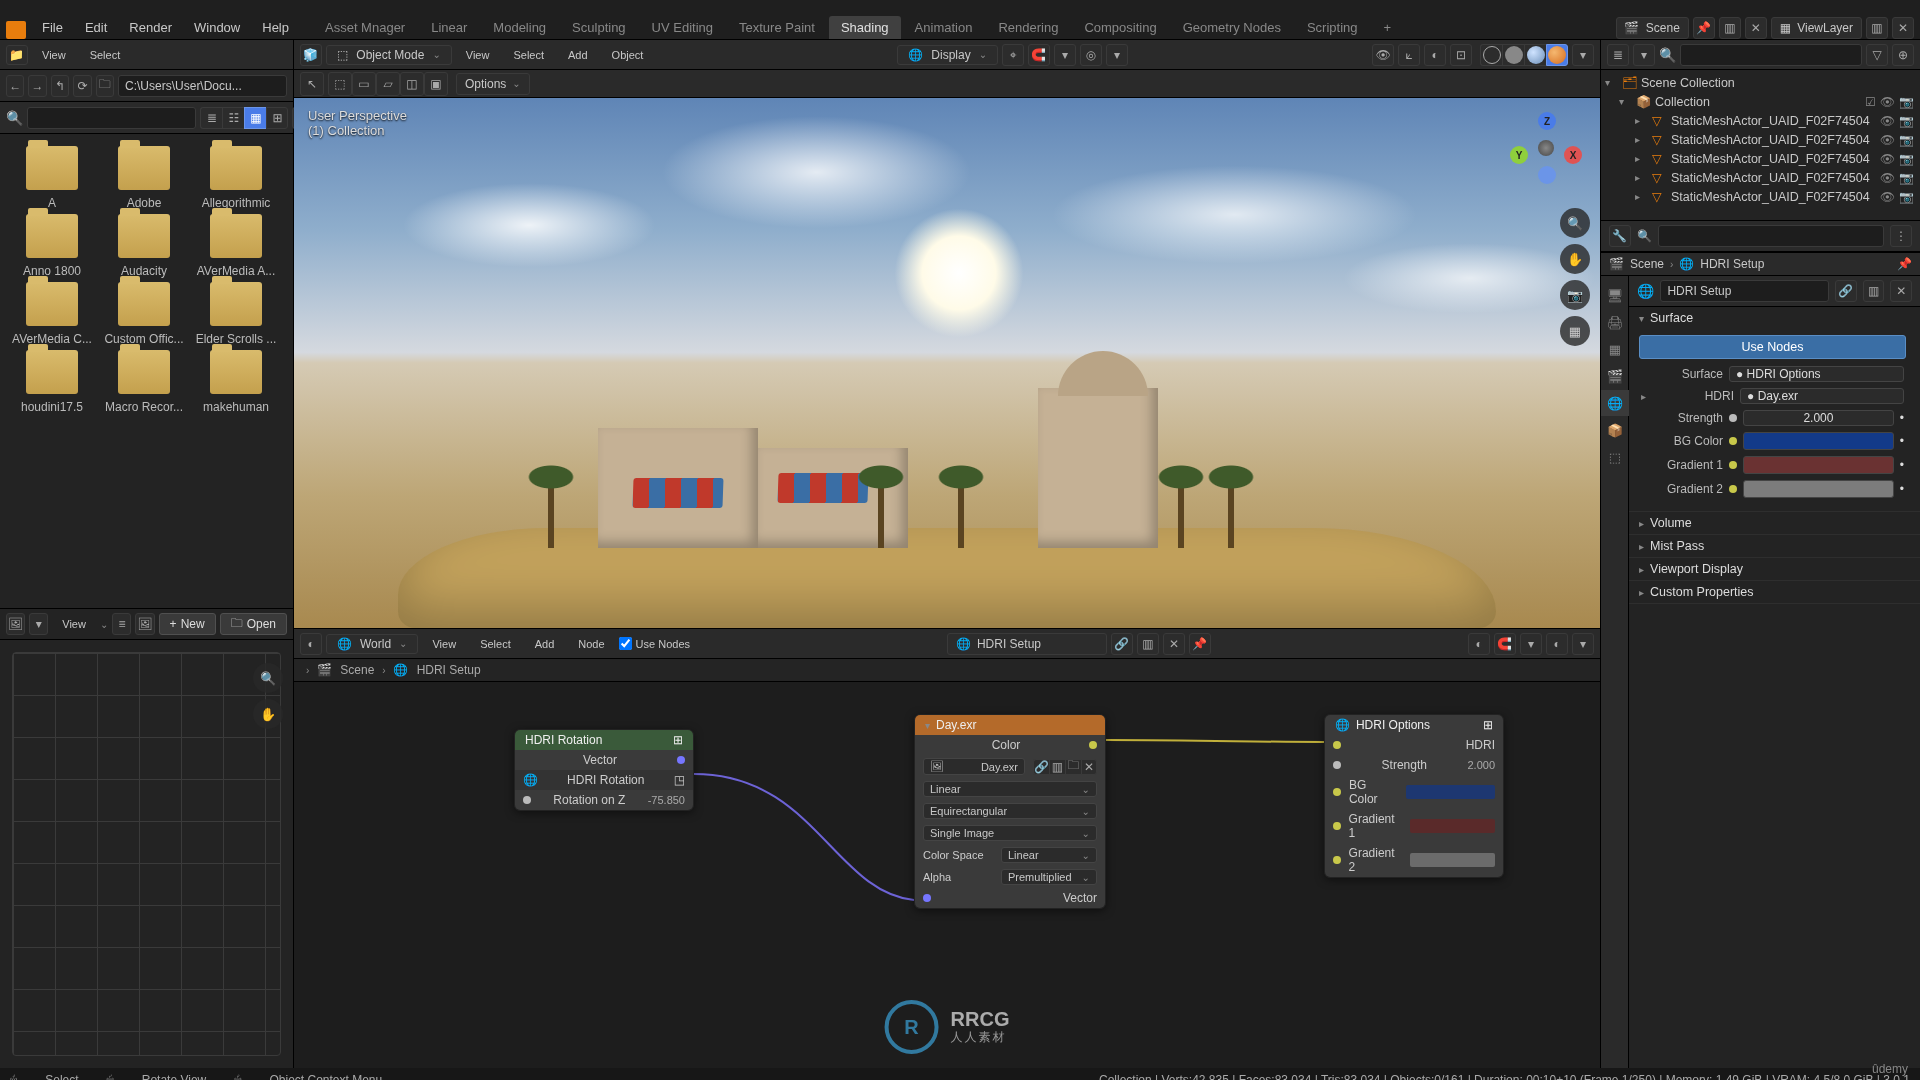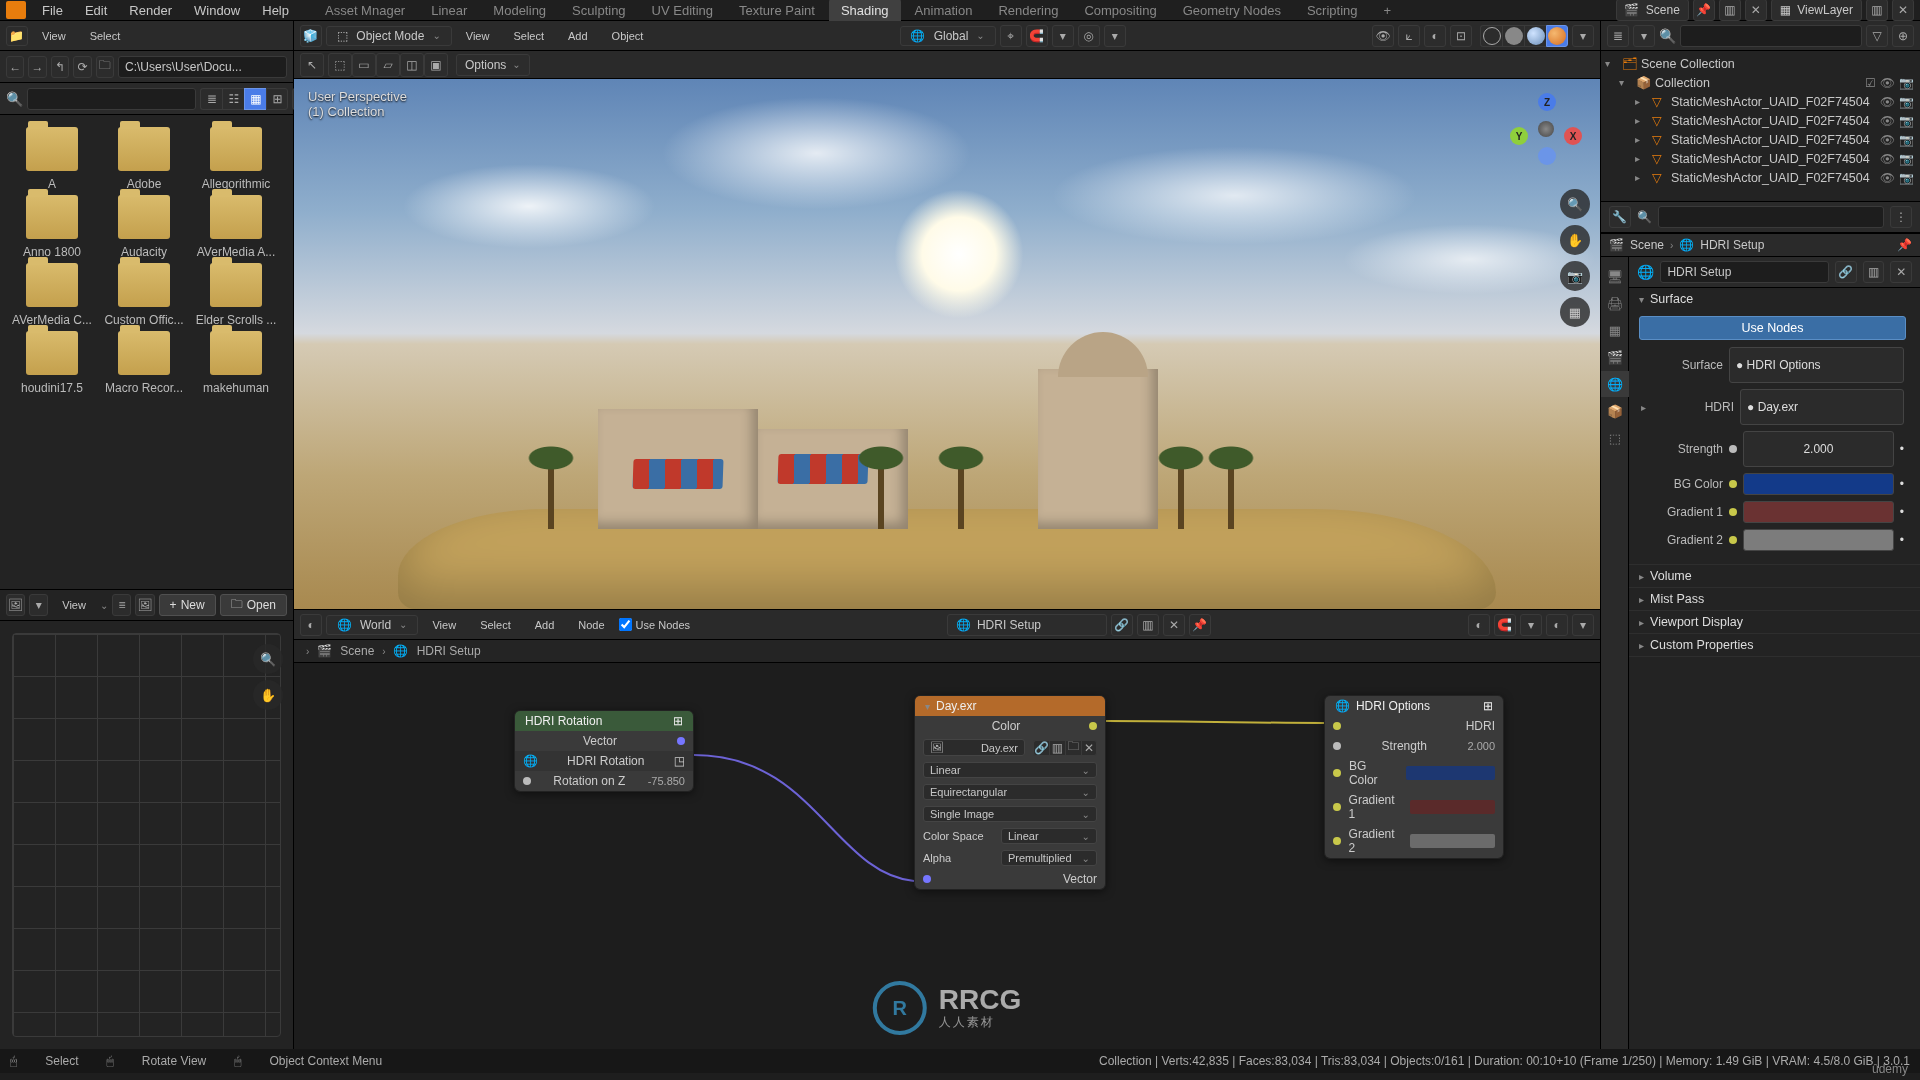--- a/index.html
+++ b/index.html
@@ -1,17 +1,17 @@
 <!DOCTYPE html>
 <html><head>
 <meta charset="utf-8">
 <style>
 * { margin: 0; padding: 0; box-sizing: border-box; font-family: -apple-system, BlinkMacSystemFont, "Segoe UI", Arial, sans-serif; }
 body { background: #1e1e1e; color: #c8c8c8; width: 1920px; height: 1080px; overflow: hidden; font-size: 14px; }
-.topmenu { display: flex; align-items: center; height: 21px; background: #1f1f1f; padding: 0 6px; gap: 2px; border-bottom: 1px solid #000; }
+.topmenu { display: flex; align-items: flex-end; height: 40px; background: #1f1f1f; padding: 0 6px; gap: 2px; border-bottom: 1px solid #000; }
 .tm-logo { width: 20px; height: 18px; background: #e87d0d; border-radius: 2px; margin-right: 4px; }
 .tm-item { padding: 4px 10px; cursor: default; font-size: 13px; }
 .workspaces { display: flex; align-items: center; gap: 2px; margin-left: 12px; }
 .ws-tab { padding: 4px 12px; font-size: 13px; color: #888; }
 .ws-tab.active { background: #404040; color: #e0e0e0; border-radius: 3px 3px 0 0; }
 .tm-right { margin-left: auto; display: flex; align-items: center; gap: 4px; }
 .fld { background: #2c2c2c; border:1px solid #3a3a3a; border-radius:3px; padding:2px 8px; font-size:12px; height:22px; display:flex; align-items:center; gap:6px; }
 .iconbtn { width:22px; height:22px; background:#2c2c2c; border:1px solid #3a3a3a; border-radius:3px; display:flex; align-items:center; justify-content:center; font-size:12px; color:#aaa; cursor:default; }
 .main-grid { display:grid; grid-template-columns: 294px 1fr 320px; height: calc(100% - 28px - 24px); }
 .leftcol { display:flex; flex-direction:column; border-right:1px solid #000; }
@@ -87,21 +87,21 @@
 .proptabs { width:28px; background:#2a2a2a; border-right:1px solid #000; display:flex; flex-direction:column; padding-top:6px; gap:1px; }
 .proptab { width:28px; height:26px; display:flex; align-items:center; justify-content:center; font-size:13px; color:#888; cursor:default; }
 .proptab.active { background:#3a3a3a; color:#d33; }
 .propbody { flex:1; padding:0; overflow:auto; }
 .propname { display:flex; align-items:center; gap:6px; padding:4px 8px; background:#2a2a2a; border-bottom:1px solid #000; }
 .collapsible { padding:4px 10px; font-size:12.5px; color:#ddd; border-bottom:1px solid #2e2e2e; }
 .collapsible .chead { display:flex; align-items:center; gap:6px; cursor:default; }
 .cbody { padding:6px 4px 6px 0; }
 .prop-row { display:flex; align-items:center; gap:6px; padding:3px 2px; font-size:12px; }
 .prop-label { width:82px; text-align:right; color:#bbb; }
-.prop-val { flex:1; background:#2b2b2b; border:1px solid #444; border-radius:3px; padding:10px 6px; text-align:center; color:#ddd; }
+.prop-val { flex:1; background:#2b2b2b; border:1px solid #444; border-radius:3px; padding:0 6px; text-align:center; color:#ddd; }
 .wide-btn { width:100%; text-align:center; background:#3a6ea5; border:1px solid #5a8ec5; border-radius:3px; padding:4px 0; color:#fff; font-size:12.5px; margin:4px 0; cursor:default; }
 .statusbar { height:24px; background:#171717; display:flex; align-items:center; font-size:12px; color:#aaa; padding:0 10px; gap:20px; }
 .statusbar .sleft { display:flex; gap:28px; align-items:center; }
 .statusbar .sright { margin-left:auto; }
 .chip-blue { background:#1d3771; }
 .chip-dkred { background:#5a2a2a; }
 .chip-gray { background:#6b6b6b; }
 .seg { display:flex; }
 .seg .iconbtn { border-radius:0; border-right:none; }
 .seg .iconbtn:first-child { border-radius:3px 0 0 3px; }
@@ -115,21 +115,21 @@
   #232323; border:1px solid #3a3a3a; border-radius:4px; }
 .toolcol { display:flex; flex-direction:column; gap:4px; padding:4px; }
 .toolbtn { width:24px; height:24px; background:#2c2c2c; border:1px solid #3a3a3a; border-radius:3px; display:flex; align-items:center; justify-content:center; color:#aaa; font-size:12px; }
 svg.wire { position:absolute; top:0; left:0; width:100%; height:100%; pointer-events:none; }
 .viewports-segs { display:flex; gap:0; margin-left:4px; }
 .pill-active{ background:#4a7ce8!important; border-color:#6b95e8!important; color:#fff; }
 .vp-header .spacer, .ne-header .spacer { flex:1; }
 .mini { font-size:11px; }
 .watermark { position:absolute; bottom:14px; left:50%; transform:translateX(-50%); display:flex; align-items:center; gap:12px; opacity:0.7; user-select:none; }
 .wm-logo { width:54px; height:54px; border-radius:50%; border:4px solid #3aa0d6; display:flex; align-items:center; justify-content:center; color:#3aa0d6; font-weight:800; font-size:20px; }
-.wm-text { color:#e8e8e8; font-weight:700; font-size:28px; line-height:1; }
+.wm-text { color:#e8e8e8; font-weight:700; font-size:20px; line-height:1; }
 .wm-sub { color:#c8c8c8; font-size:12px; letter-spacing:2px; }
 .shade-circle{ width:18px; height:18px; border-radius:50%; }
 .udemy { position:fixed; bottom:4px; right:12px; color:#888; font-size:12px; letter-spacing:0px; }
 </style>
 </head>
 <body>
 
 <div class="topmenu">
   <div class="tm-logo"></div>
   <div class="tm-item">File</div>
@@ -289,21 +289,21 @@
         <span>Object Mode</span>
         <span class="chev">⌄</span>
       </div>
       <div class="tm-item mini">View</div>
       <div class="tm-item mini">Select</div>
       <div class="tm-item mini">Add</div>
       <div class="tm-item mini">Object</div>
       <div class="spacer"></div>
       <div class="selpill">
         <span>🌐</span>
-        <span>Global</span>
+        <span>Display</span>
         <span class="chev">⌄</span>
       </div>
       <div class="iconbtn">⌖</div>
       <div class="iconbtn">🧲</div>
       <div class="iconbtn">▾</div>
       <div class="iconbtn">◎</div>
       <div class="iconbtn">▾</div>
       <div class="spacer"></div>
       <div class="iconbtn">👁</div>
       <div class="iconbtn">⟀</div>

